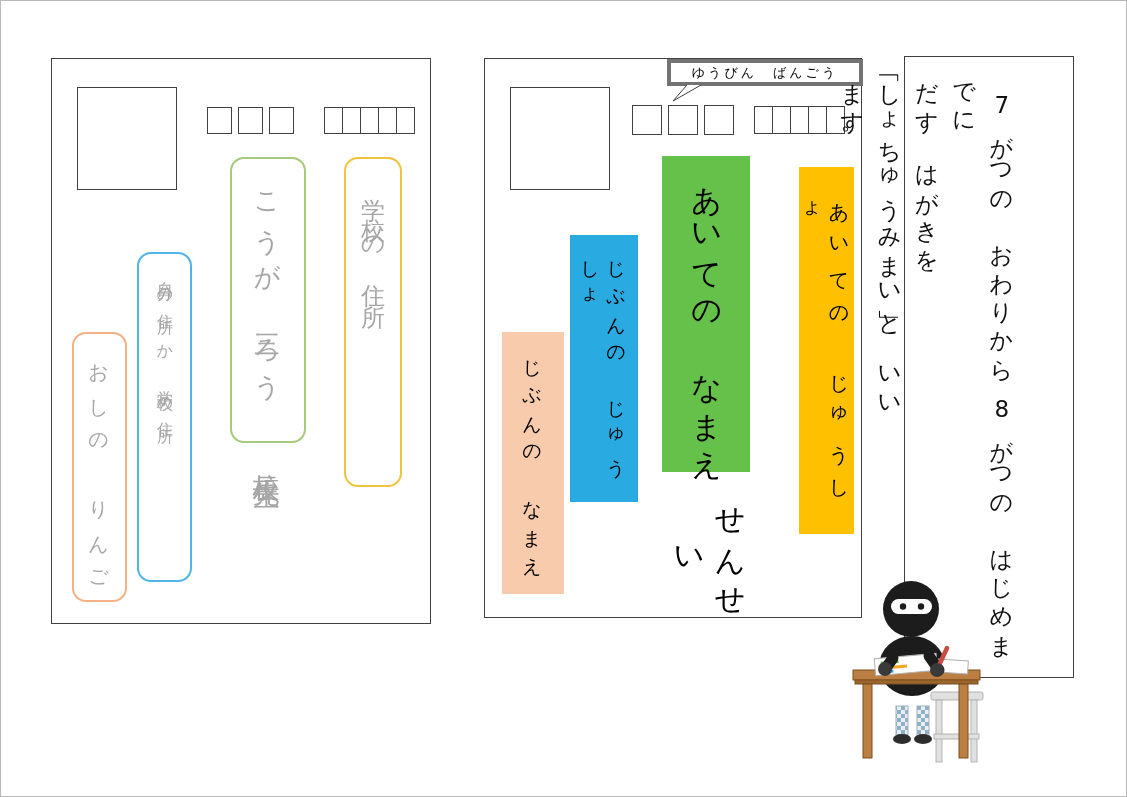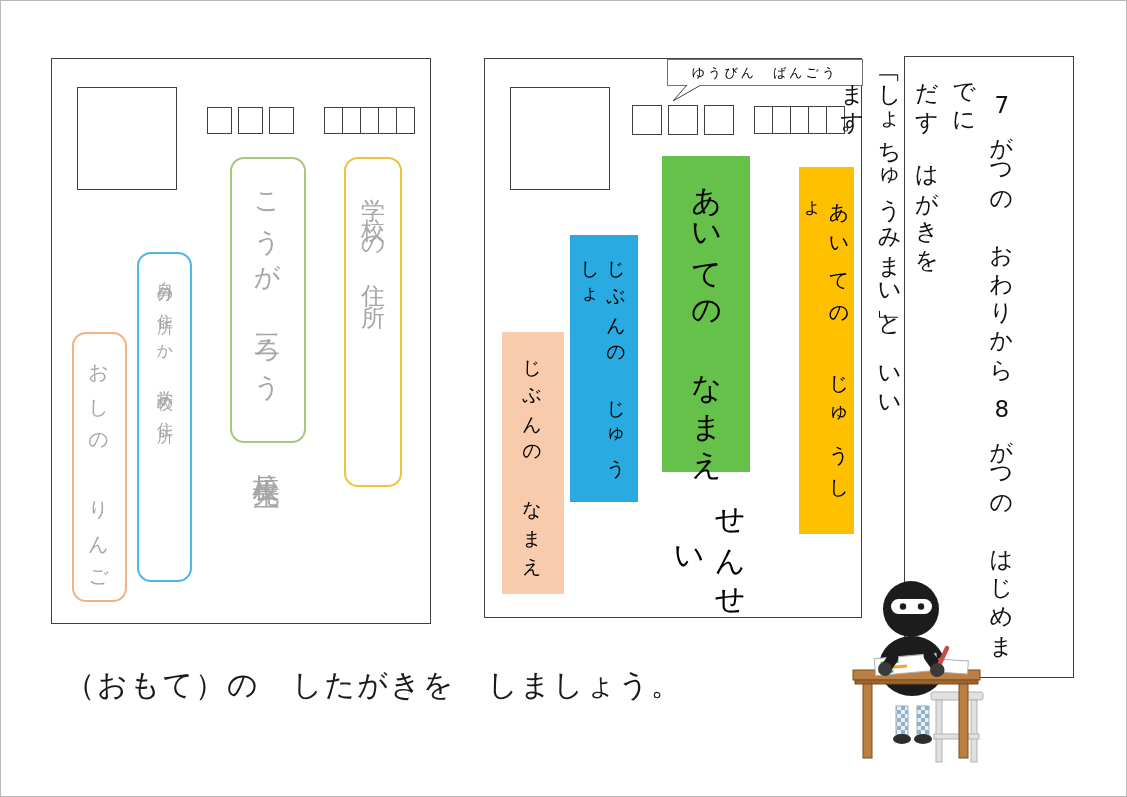--- a/index.html
+++ b/index.html
@@ -56,21 +56,21 @@
   .t-ownaddr  { font-size:16px; letter-spacing:5px;  padding-top:14px; }
   .t-oshino   { font-size:20px; letter-spacing:12px; padding-top:16px; }
   .t-aite-nm  { font-size:30px; letter-spacing:4px;  padding-top:10px; }
   .t-sensei   { font-size:30px; letter-spacing:6px; }
   .t-aite-ad  { font-size:20px; letter-spacing:12px; padding-top:22px; }
   .t-jibun-ad { font-size:19px; letter-spacing:7px;  padding-top:12px; }
   .t-jibun-nm { font-size:19px; letter-spacing:7px;  padding-top:14px; }
 
   .bubble {
     position:absolute; left:182px; top:0; width:196px; height:27px;
-    border:1px solid #737373; background:#fff;
+    border:4px solid #737373; background:#fff;
     display:flex; align-items:center; justify-content:center;
     font-size:13px; letter-spacing:3px;
   }
   .bubble-tail { position:absolute; left:188px; top:26px; }
 
   .side-panel {
     position:absolute; left:903px; top:55px; width:170px; height:622px;
     border:1px solid #404040; background:#fff;
     writing-mode:vertical-rl; text-orientation:upright; white-space:pre-line;
     font-size:23px; letter-spacing:2px; line-height:1.62;
@@ -165,21 +165,20 @@
     </div>
   </section>
 
   <aside class="side-panel">
     <div>　7がつの　おわりから　8がつの　はじめまでに
 だす　はがきを
 「しょちゅうみまい」と　いい
 ます。</div>
   </aside>
 
-  <div class="caption">（おもて）の　したがきを　しましょう。</div>
 
   <svg class="ninja" width="150" height="200" viewBox="0 0 150 200">
     <defs>
       <pattern id="checker" width="8" height="8" patternUnits="userSpaceOnUse">
         <rect width="8" height="8" fill="#e9eef2"></rect>
         <rect width="4" height="4" fill="#8fb0c6"></rect>
         <rect x="4" y="4" width="4" height="4" fill="#8fb0c6"></rect>
       </pattern>
     </defs>
 

